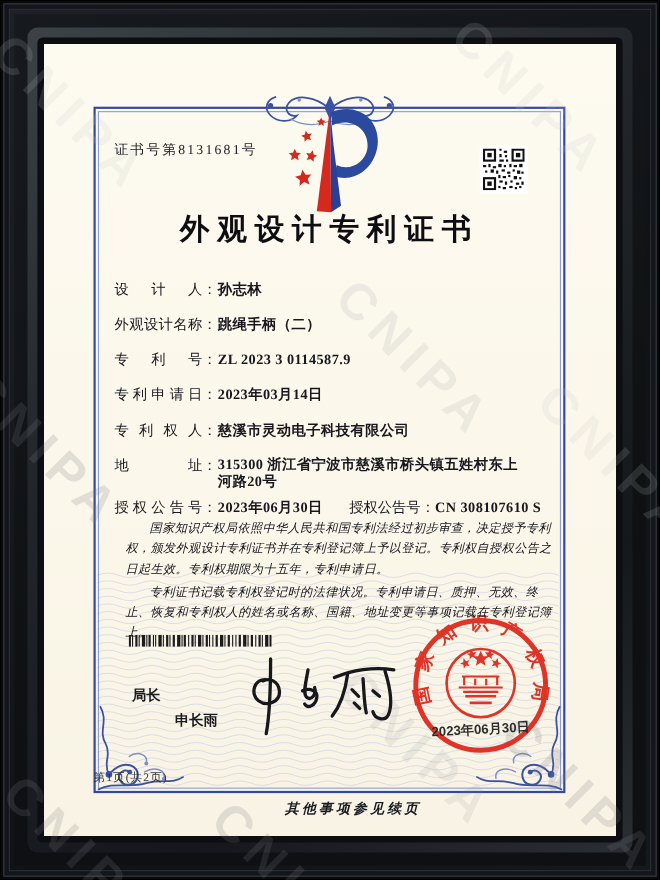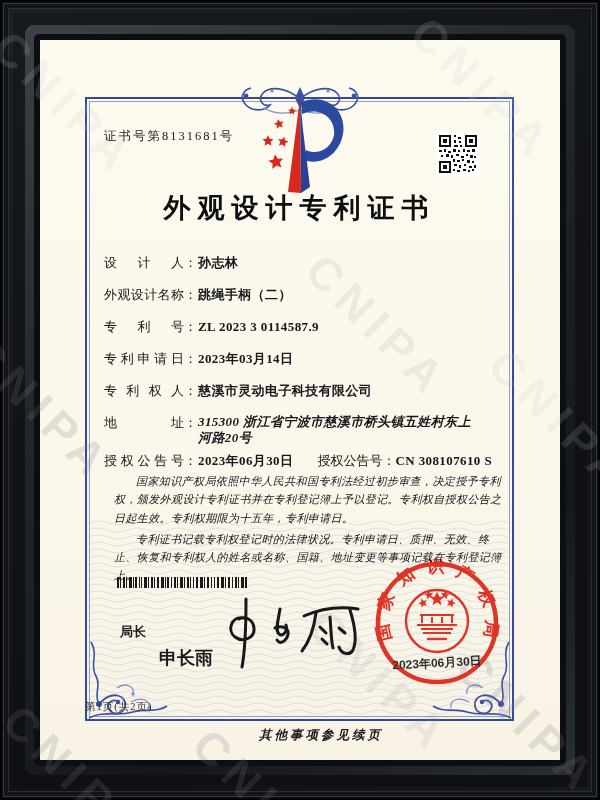--- a/index.html
+++ b/index.html
@@ -36,33 +36,33 @@
   .title  { position:absolute; left:45px; top:150px; width:429px; text-align:center;
             font-size:27px; font-weight:bold; color:#0e0e12; letter-spacing:7px; }
 
   
   .fields { position:absolute; left:64px; top:214px; width:400px; font-size:13px; color:#17171d; }
   .frow   { height:32px; line-height:18px; white-space:nowrap; }
   .frow.addr { height:38px; white-space:normal; }
   .flabel { display:inline-block; width:80px; text-align:justify; text-align-last:justify; vertical-align:top; }
   .fcolon { display:inline-block; width:14px; vertical-align:top; }
   .fvalue { font-weight:600; letter-spacing:.4px; vertical-align:top; }
-  .fvalue.wrap { display:inline-block; width:286px; line-height:16px;font-style:italic; }
+  .fvalue.wrap { display:inline-block; width:286px; line-height:16px; }
   .grant .g2 { margin-left:24px; }
 
   
   .legal { position:absolute; left:74px; top:432px; width:392px; font-size:11px; line-height:1.66;
            color:#14141c; font-style:italic; font-weight:500; letter-spacing:.4px; }
   .legal p { text-indent:2em; margin-bottom:3px; }
 
   
   .barcode { position:absolute; left:77px; top:537px; width:130px; height:11px; }
   .issuer-title { position:absolute; left:80px; top:583px; font-size:13px; font-weight:600; color:#1a1a1f;
                   font-family:"Liberation Sans","DejaVu Sans",sans-serif; }
-  .issuer-name  { position:absolute; left:79px; top:606px; font-size:18px; font-weight:600; color:#1a1a1f;
+  .issuer-name  { position:absolute; left:79px; top:606px; font-size:13px; font-weight:600; color:#1a1a1f;
                   font-family:Liberation Mono, monospace;padding-left:40px; }
   .signature { position:absolute; left:148px; top:543px; width:186px; height:96px; }
   .seal { position:absolute; left:333px; top:519px; width:128px; height:128px; opacity:.93; mix-blend-mode:multiply; }
 
   .pagenum { position:absolute; left:45px; top:660px; width:429px; 
              font-size:10.5px; color:#33333a; letter-spacing:1px; }
   .footer-note { position:absolute; left:0; top:687px; width:520px; text-align:center;
                  font-size:12.5px; font-style:italic; font-weight:600; color:#1b1b22; letter-spacing:3px;padding-left:42px; }
 
   

